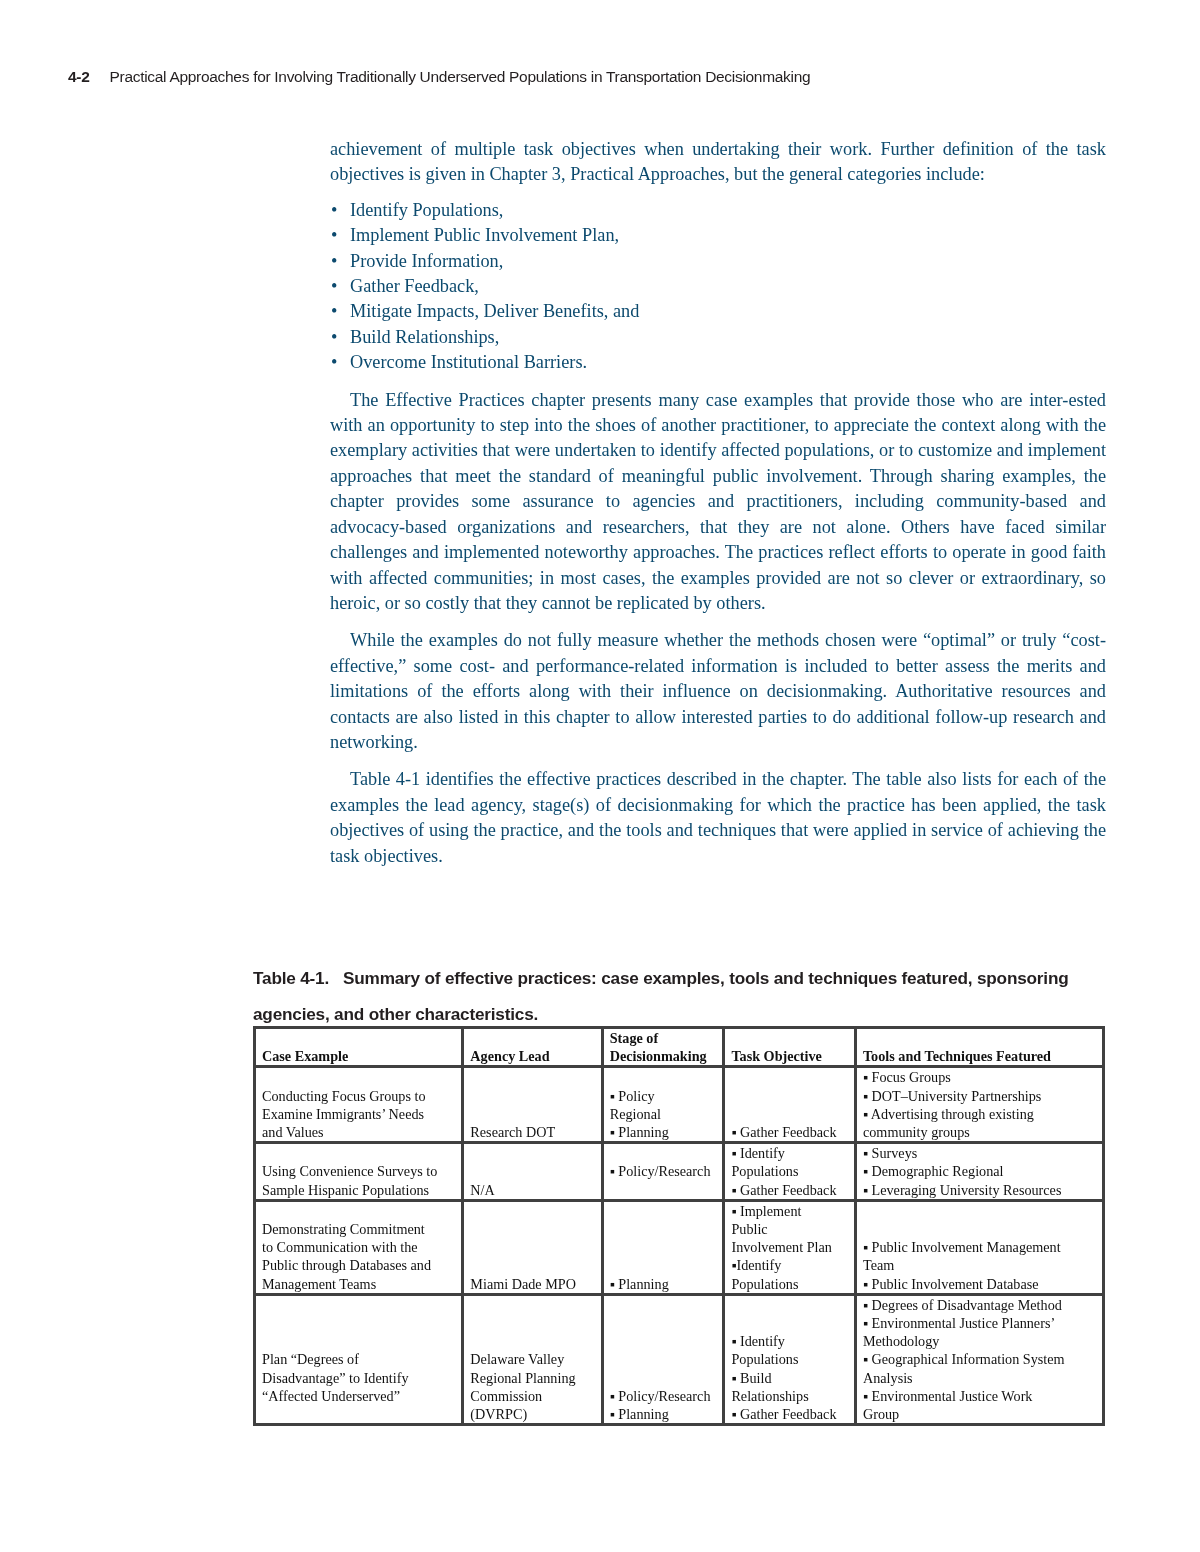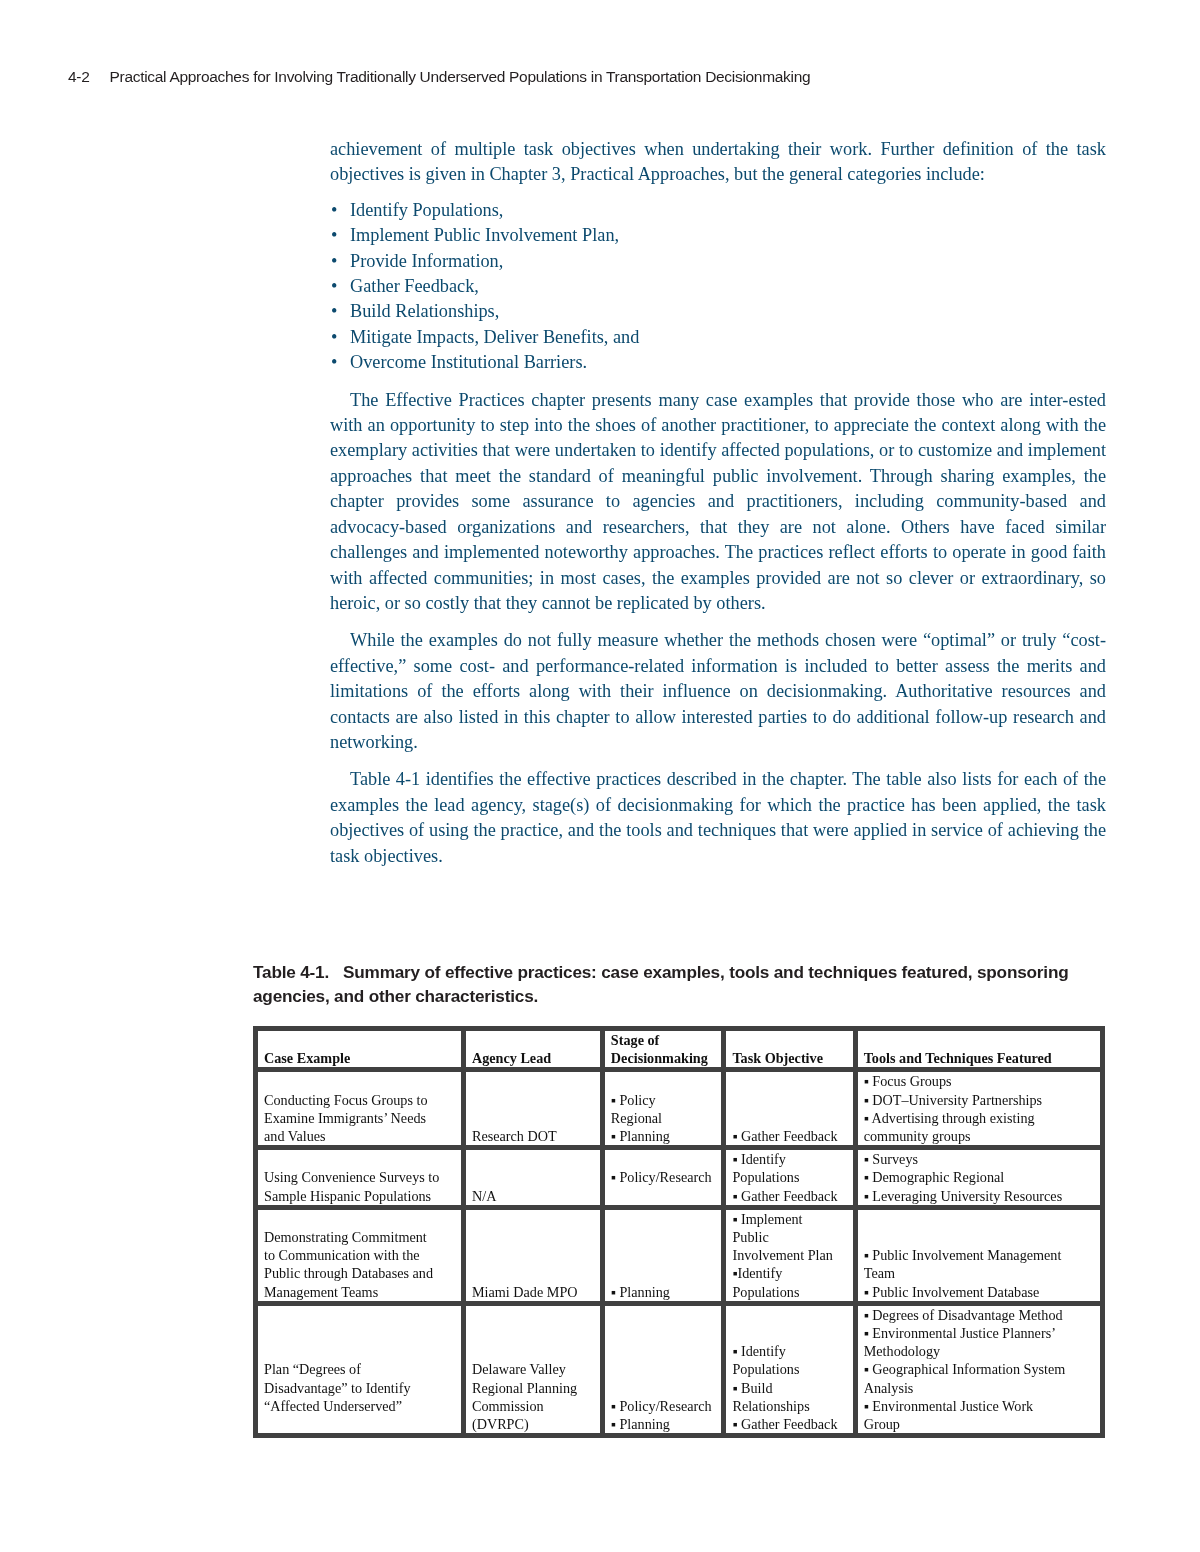--- a/index.html
+++ b/index.html
@@ -2,46 +2,46 @@
 <html><head>
 <meta charset="utf-8">
 <style>
   html, body { margin: 0; padding: 0; background: #ffffff; }
   body { width: 1200px; height: 1552px; position: relative; overflow: hidden; color: #231f20; }
   .running-head {
     position: absolute; left: 68px; top: 68px;
     font-family: "Liberation Sans", sans-serif; font-size: 15.5px; color: #231f20;
     letter-spacing: -0.3px; white-space: nowrap;
   }
-  .running-head .page-num { font-weight: normal; margin-right: 20px; }
+  .running-head .page-num { font-weight: bold; margin-right: 20px; }
   .body-text {
     position: absolute; left: 330px; top: 137px; width: 776px;
     font-family: "Liberation Serif", serif; font-size: 18.3px; line-height: 25.4px;
     text-align: justify; color: #0c4a6e;
   }
   .body-text p { margin: 0; }
   .body-text p.indent { text-indent: 20px; }
   .body-text p.gap { margin-top: 12px; }
   ul.bullets { list-style: none; margin: 10px 0 12px 0; padding: 0; }
   ul.bullets li { position: relative; padding-left: 20px; }
   ul.bullets li::before { content: "\2022"; position: absolute; left: 1px; top: 0; }
   .table-caption {
     position: absolute; left: 253px; top: 960px; width: 860px;
     font-family: "Liberation Sans", sans-serif; font-weight: bold; font-size: 17.2px;
-    line-height: 24px; color: #231f20; letter-spacing: -0.2px;
+    line-height: 36px; color: #231f20; letter-spacing: -0.2px;
   }
   .table-caption .cap-label { margin-right: 14px; }
   table.summary {
     position: absolute; left: 253px; top: 1026px; width: 852px;
     border-collapse: collapse; border: 2px solid #333;
     font-family: "Liberation Serif", serif; font-size: 14.2px; line-height: 18.2px;
     color: #111;
   }
   table.summary th, table.summary td {
-    border: 5px solid #404040; vertical-align: bottom; text-align: left;
+    border: 3px solid #404040; vertical-align: bottom; text-align: left;
     padding: 0 2px 0 6px;
   }
   table.summary th { font-weight: bold; height: 36px; }
   table.summary td .line { display: block; white-space: nowrap; }
   td.agency-top { vertical-align: top; }
   col.c1 { width: 209px; } col.c2 { width: 140px; } col.c3 { width: 122px; }
   col.c4 { width: 132px; } col.c5 { width: 249px; }
 </style>
 </head>
 <body>
@@ -50,22 +50,22 @@
   <span class="page-num">4-2</span><span>Practical Approaches for Involving Traditionally Underserved Populations in Transportation Decisionmaking</span>
 </div>
 
 <div class="body-text">
   <p>achievement of multiple task objectives when undertaking their work. Further definition of the task objectives is given in Chapter 3, Practical Approaches, but the general categories include:</p>
   <ul class="bullets">
     <li>Identify Populations,</li>
     <li>Implement Public Involvement Plan,</li>
     <li>Provide Information,</li>
     <li>Gather Feedback,</li>
+    <li>Mitigate Impacts, Deliver Benefits, and</li>
     <li>Build Relationships,</li>
-    <li>Mitigate Impacts, Deliver Benefits, and</li>
     <li>Overcome Institutional Barriers.</li>
   </ul>
   <p class="indent">The Effective Practices chapter presents many case examples that provide those who are inter-ested with an opportunity to step into the shoes of another practitioner, to appreciate the context along with the exemplary activities that were undertaken to identify affected populations, or to customize and implement approaches that meet the standard of meaningful public involvement. Through sharing examples, the chapter provides some assurance to agencies and practitioners, including community-based and advocacy-based organizations and researchers, that they are not alone. Others have faced similar challenges and implemented noteworthy approaches. The practices reflect efforts to operate in good faith with affected communities; in most cases, the examples provided are not so clever or extraordinary, so heroic, or so costly that they cannot be replicated by others.</p>
   <p class="indent gap">While the examples do not fully measure whether the methods chosen were “optimal” or truly “cost-effective,” some cost- and performance-related information is included to better assess the merits and limitations of the efforts along with their influence on decisionmaking. Authoritative resources and contacts are also listed in this chapter to allow interested parties to do additional follow-up research and networking.</p>
   <p class="indent gap">Table 4-1 identifies the effective practices described in the chapter. The table also lists for each of the examples the lead agency, stage(s) of decisionmaking for which the practice has been applied, the task objectives of using the practice, and the tools and techniques that were applied in service of achieving the task objectives.</p>
 </div>
 
 <div class="table-caption">
   <span class="cap-label">Table 4-1.</span><span>Summary of effective practices: case examples, tools and techniques featured, sponsoring agencies, and other characteristics.</span>
 </div>

